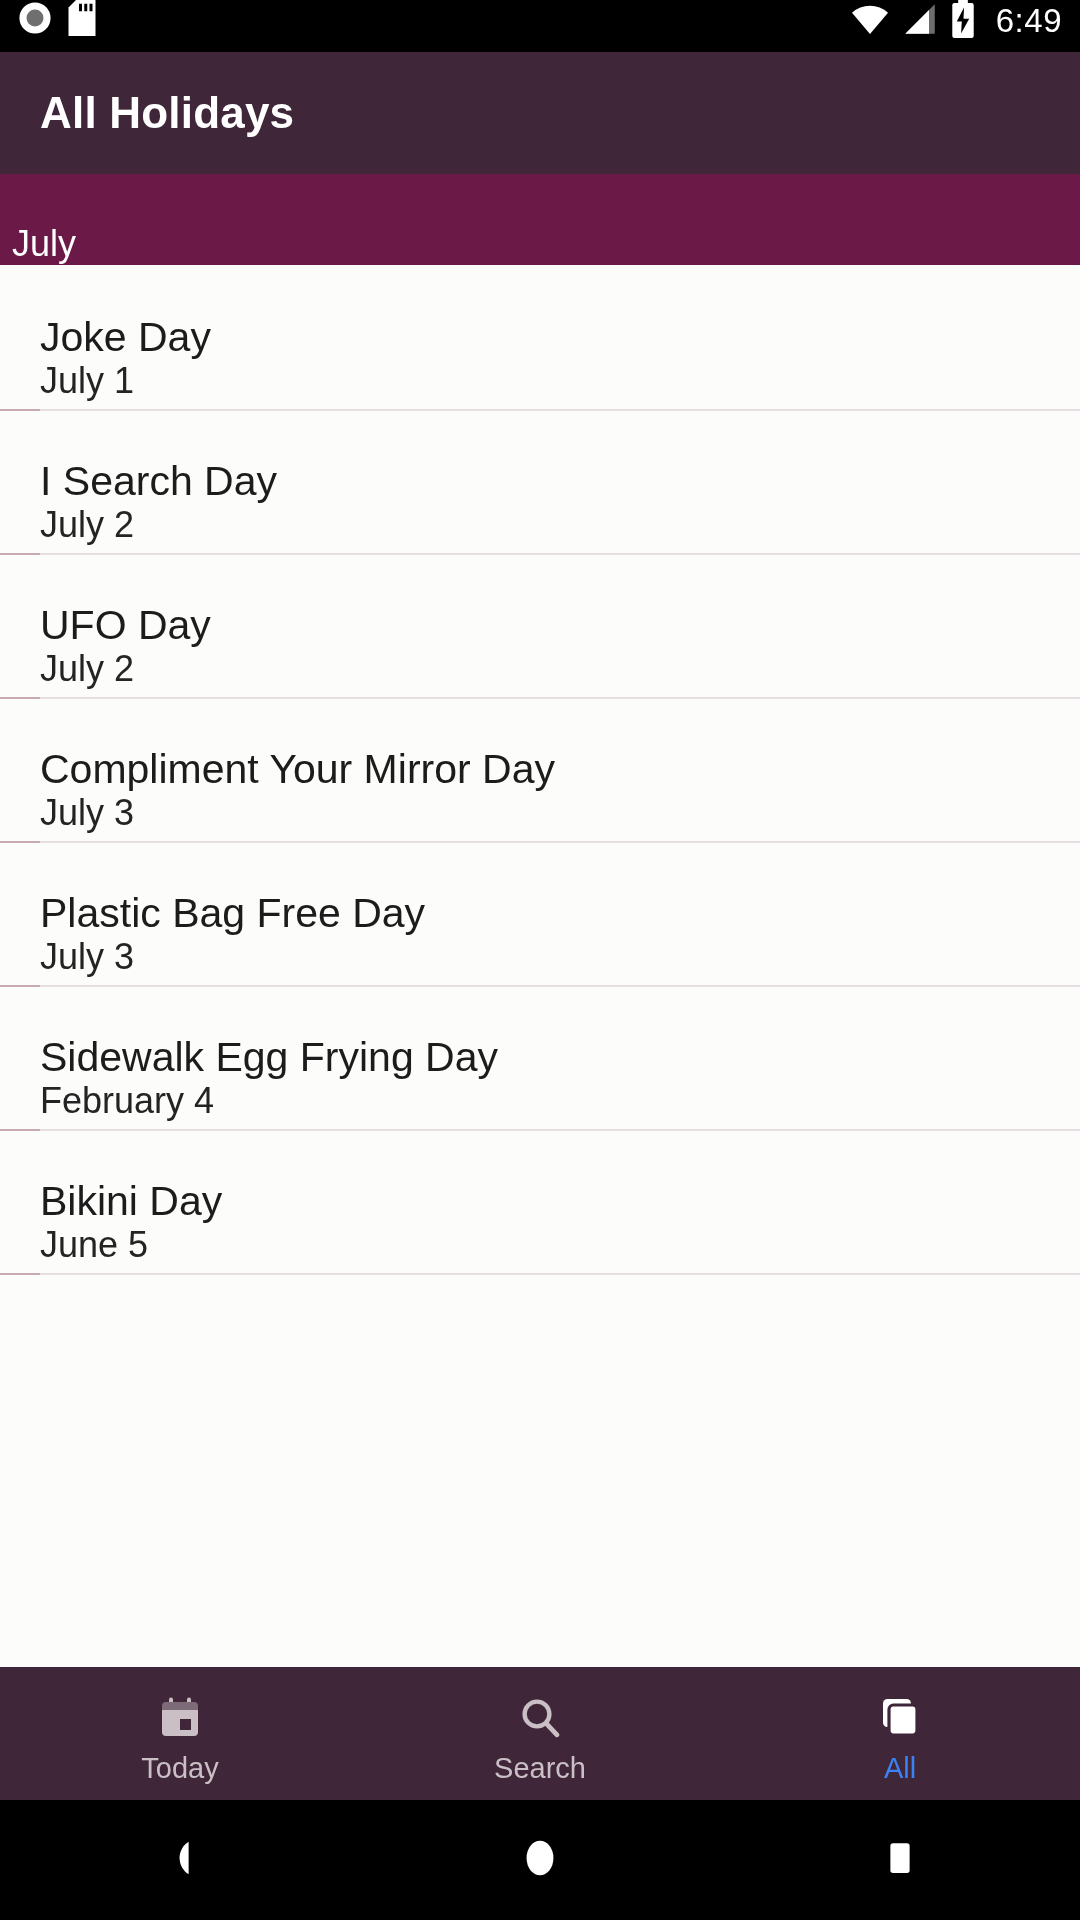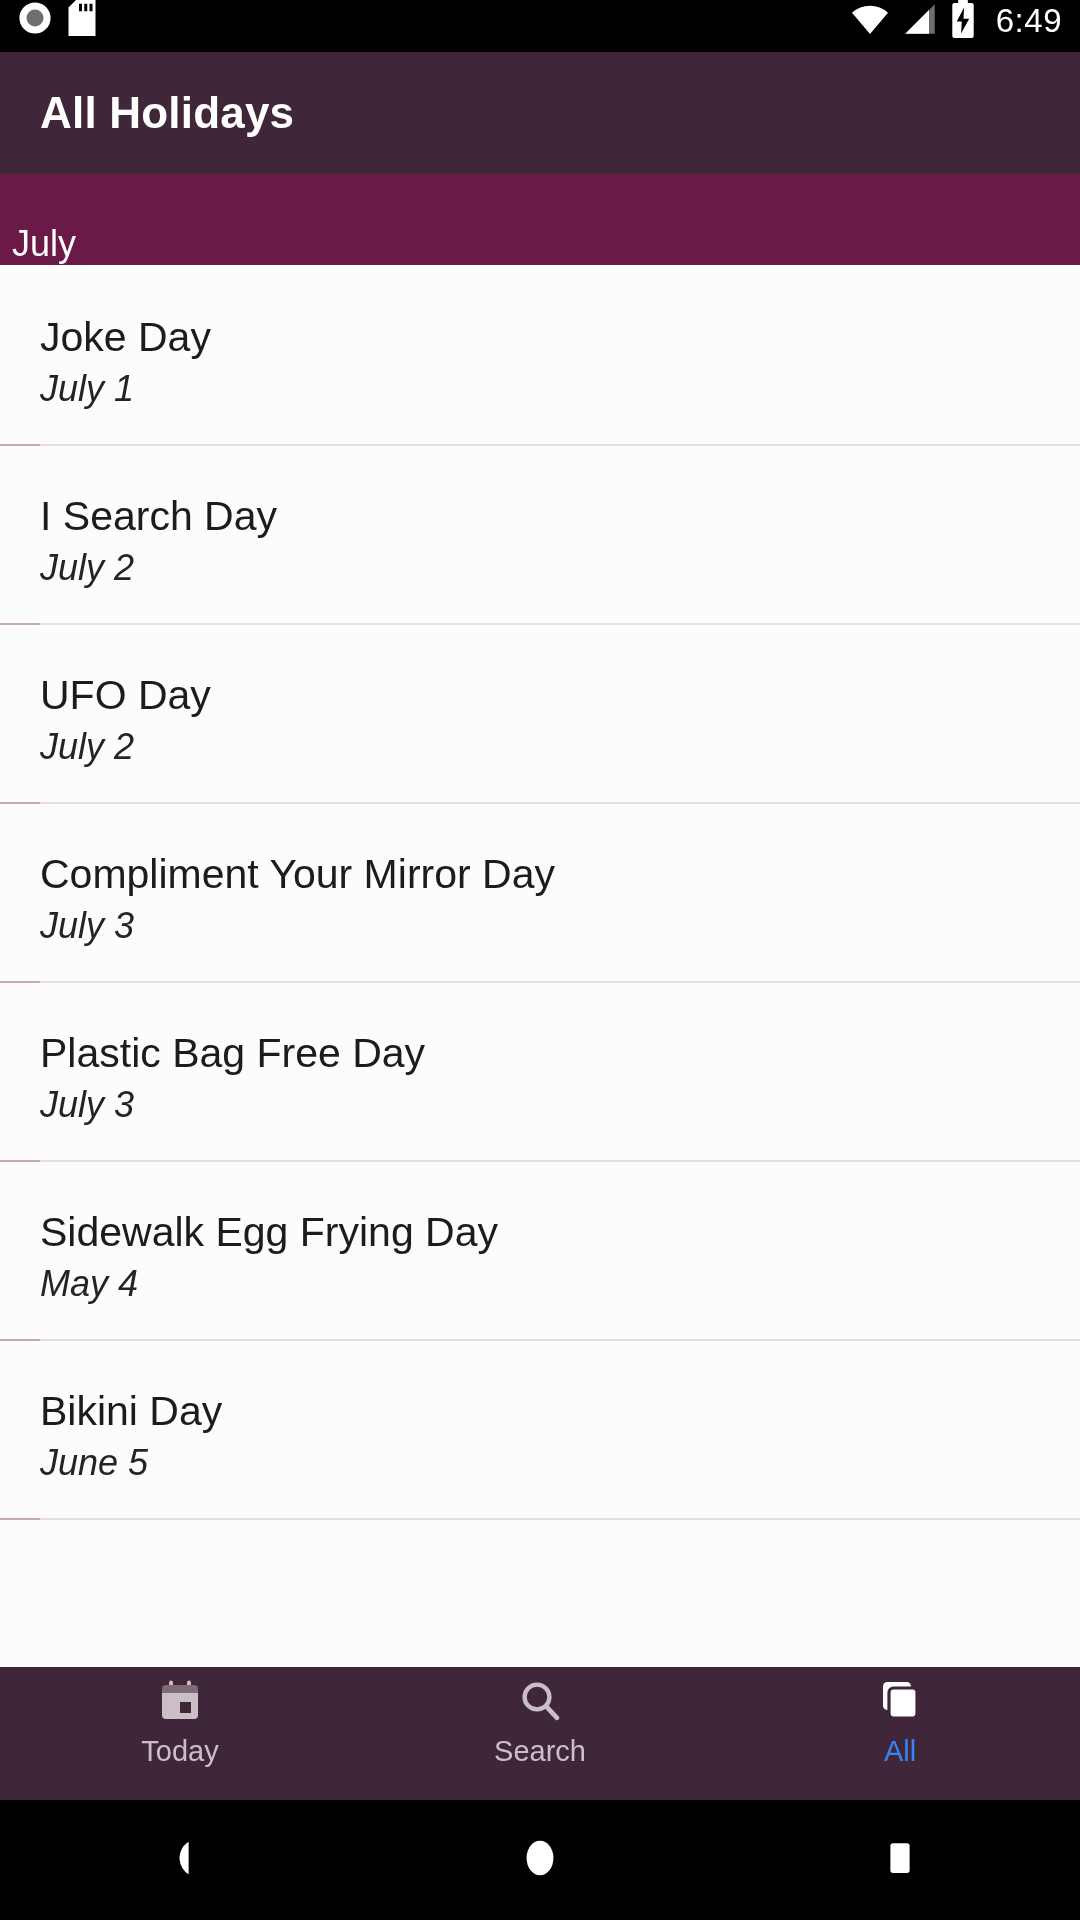--- a/index.html
+++ b/index.html
@@ -40,46 +40,45 @@
     display:flex; align-items:flex-end; padding:0 12px;
   }
   .section-header-label { color:#fff; font-size:36px; font-weight:400; }
 
   
   .list {
     flex:1 1 auto; background:#FCFCFA;
     overflow:hidden; position:relative;
   }
   .list-item {
-    position:relative; height:179px;
+    position:relative; height:144px;
     padding:50px 40px 0 40px;
     background:#FCFCFA;
   }
   .list-item + .list-item::before {
     content:""; position:absolute; left:40px; right:0; top:0;
     height:2px; background:#E6DEE2;
   }
   .list-item + .list-item::after {
     content:""; position:absolute; left:0; width:40px; top:0;
     height:2px; background:#C9A8B5;
   }
   .item-title {
     font-size:41px; color:#1C1C1C; font-weight:400; line-height:1.12;
     white-space:nowrap;
   }
   .item-date {
-    font-size:36px; color:#242424; font-weight:400; margin-top:8px;
+    font-size:36px; color:#242424; font-weight:400; 
     line-height:1.12;
-    font-style:italic;
   }
 
   
   .bottom-nav {
     flex:0 0 133px; background:#3F2639;
-    display:flex; align-items:flex-start;
+    display:flex; align-items:center;
   }
   .nav-tab {
     flex:1 1 0; display:flex; flex-direction:column;
     align-items:center; justify-content:center; gap:10px;
     padding-top:8px;
   }
   .nav-label { font-size:29px; line-height:1; }
   .nav-tab.inactive .nav-label { color:#CBBFC6; }
   .nav-tab.active   .nav-label { color:#3b82f6; }
   .nav-icon { height:52px; display:flex; align-items:center; justify-content:center; }
@@ -166,21 +165,21 @@
       <div class="item-date">July 3</div>
     </div>
 
     <div class="list-item">
       <div class="item-title">Plastic Bag Free Day</div>
       <div class="item-date">July 3</div>
     </div>
 
     <div class="list-item">
       <div class="item-title">Sidewalk Egg Frying Day</div>
-      <div class="item-date">May 4</div>
+      <div class="item-date">February 4</div>
     </div>
 
     <div class="list-item">
       <div class="item-title">Bikini Day</div>
       <div class="item-date">June 5</div>
     </div>
 
     <div class="list-item">
       
       

